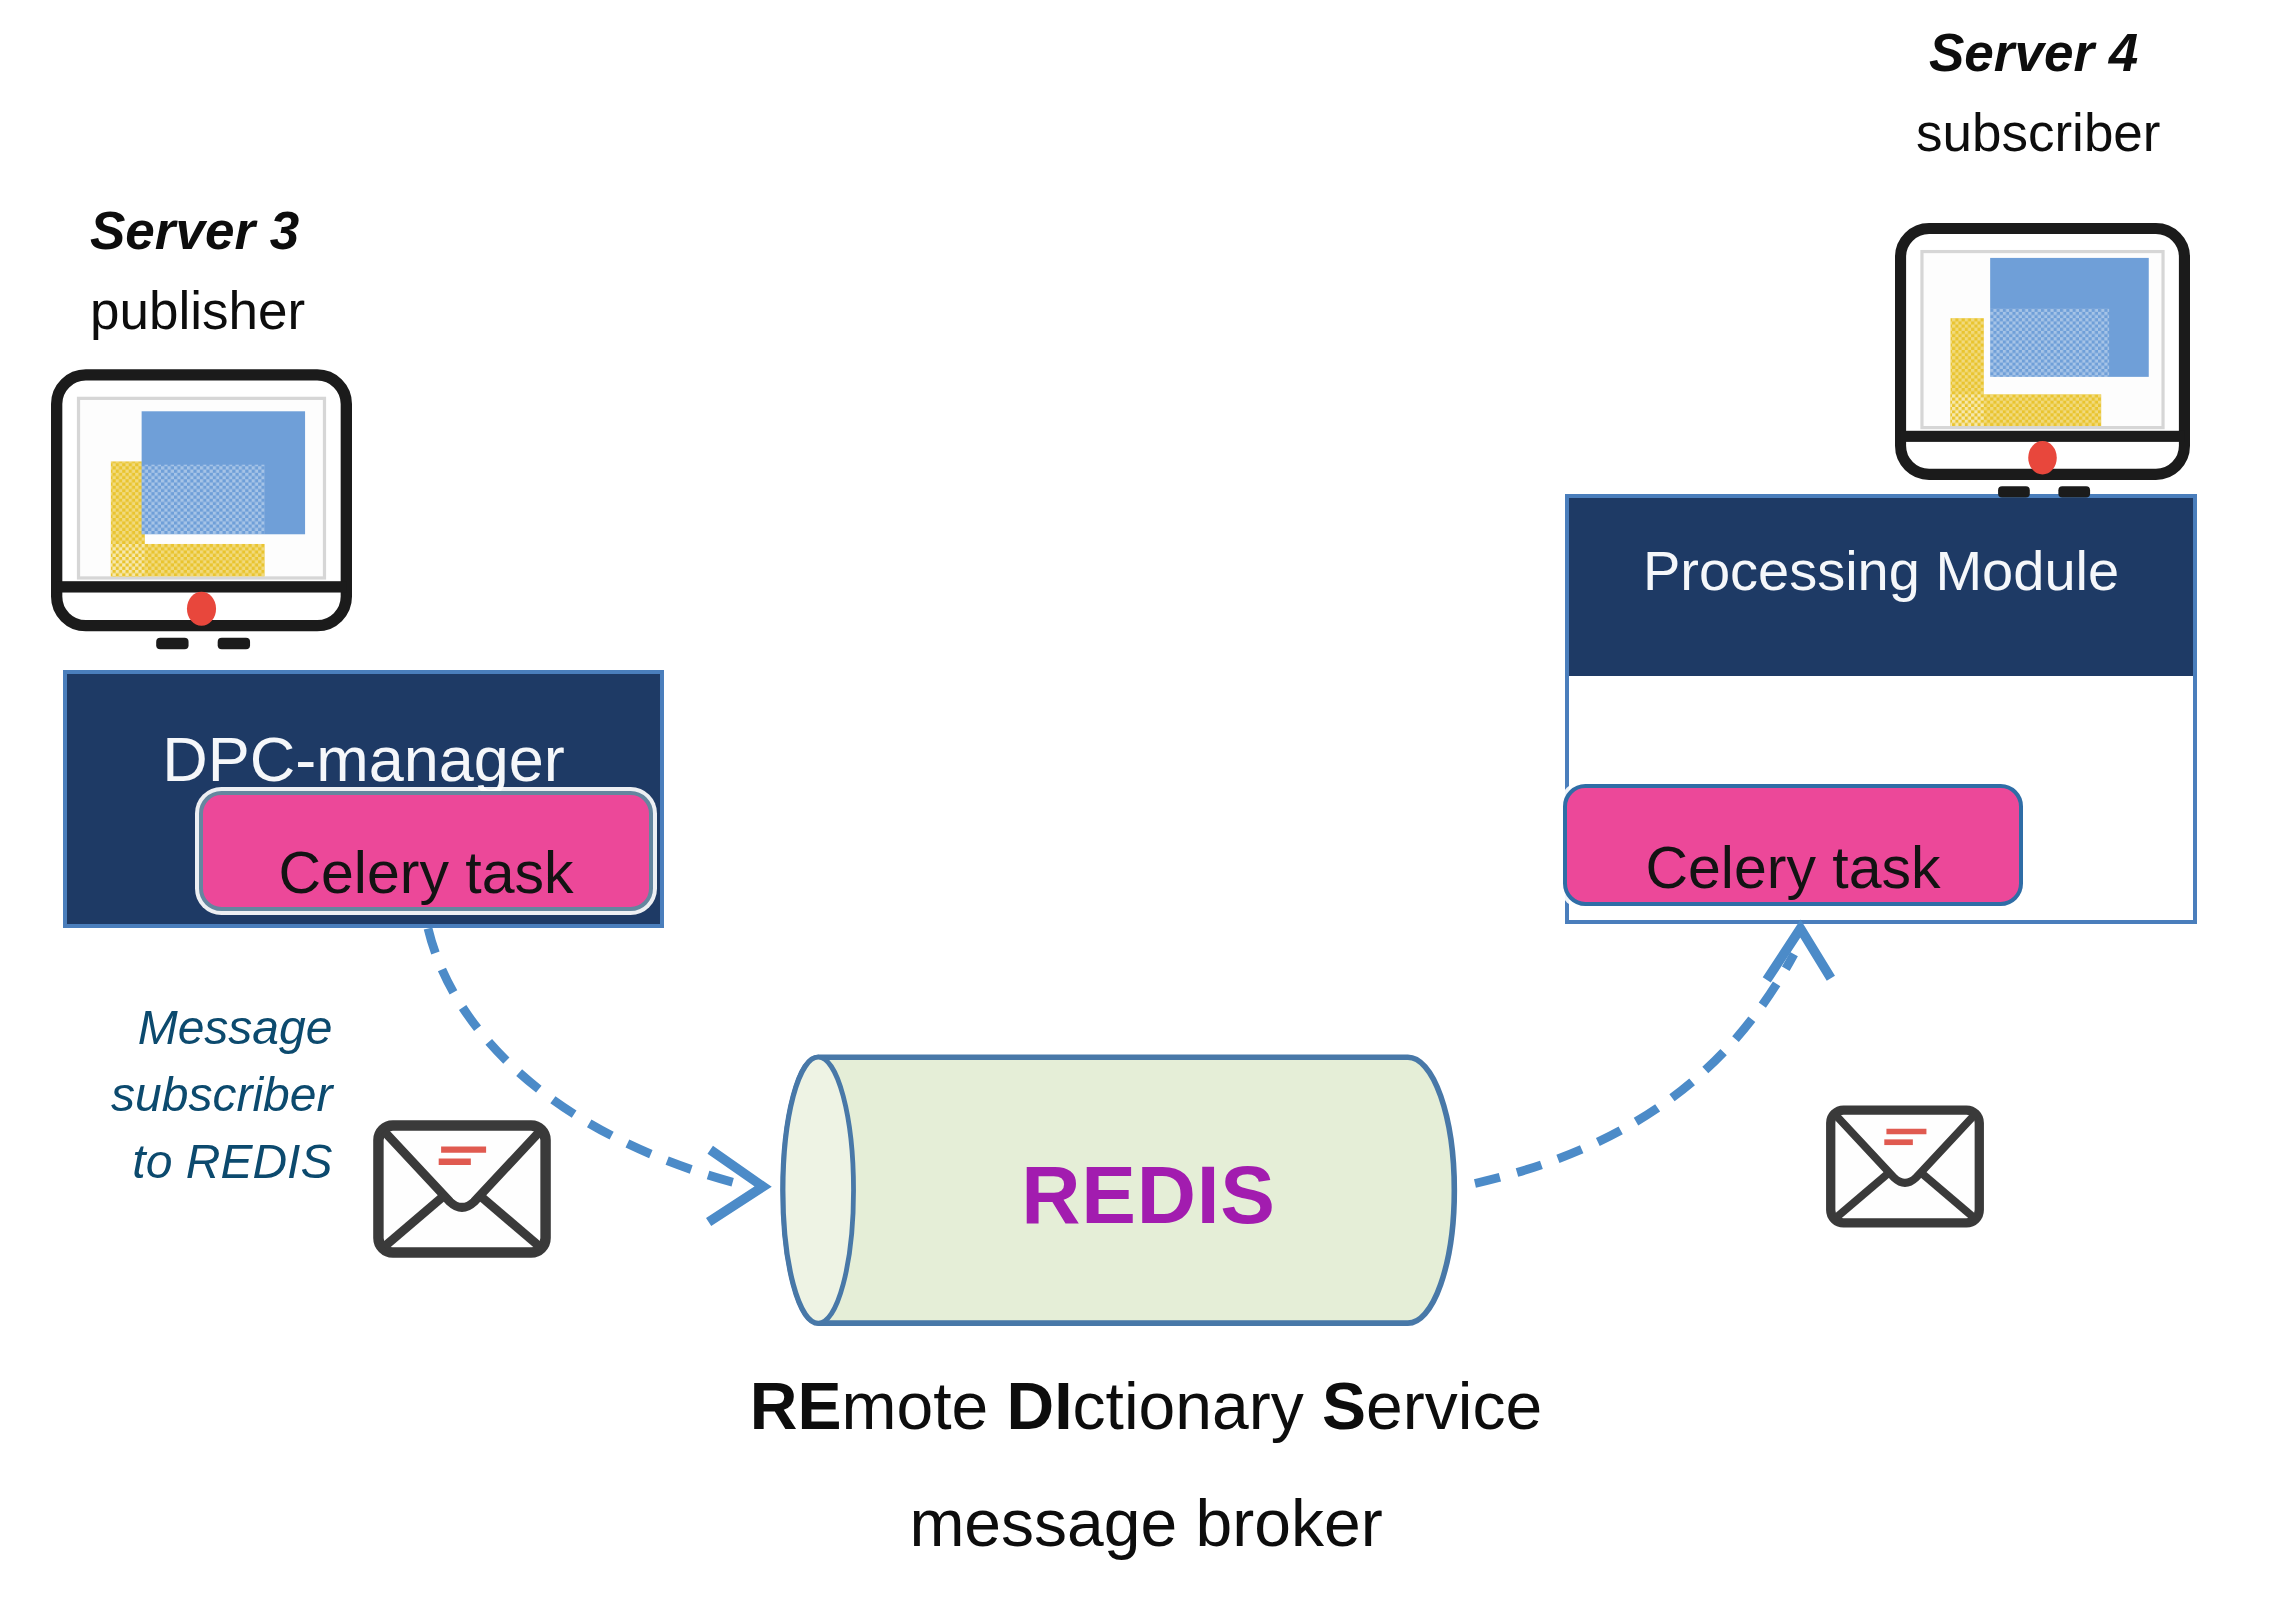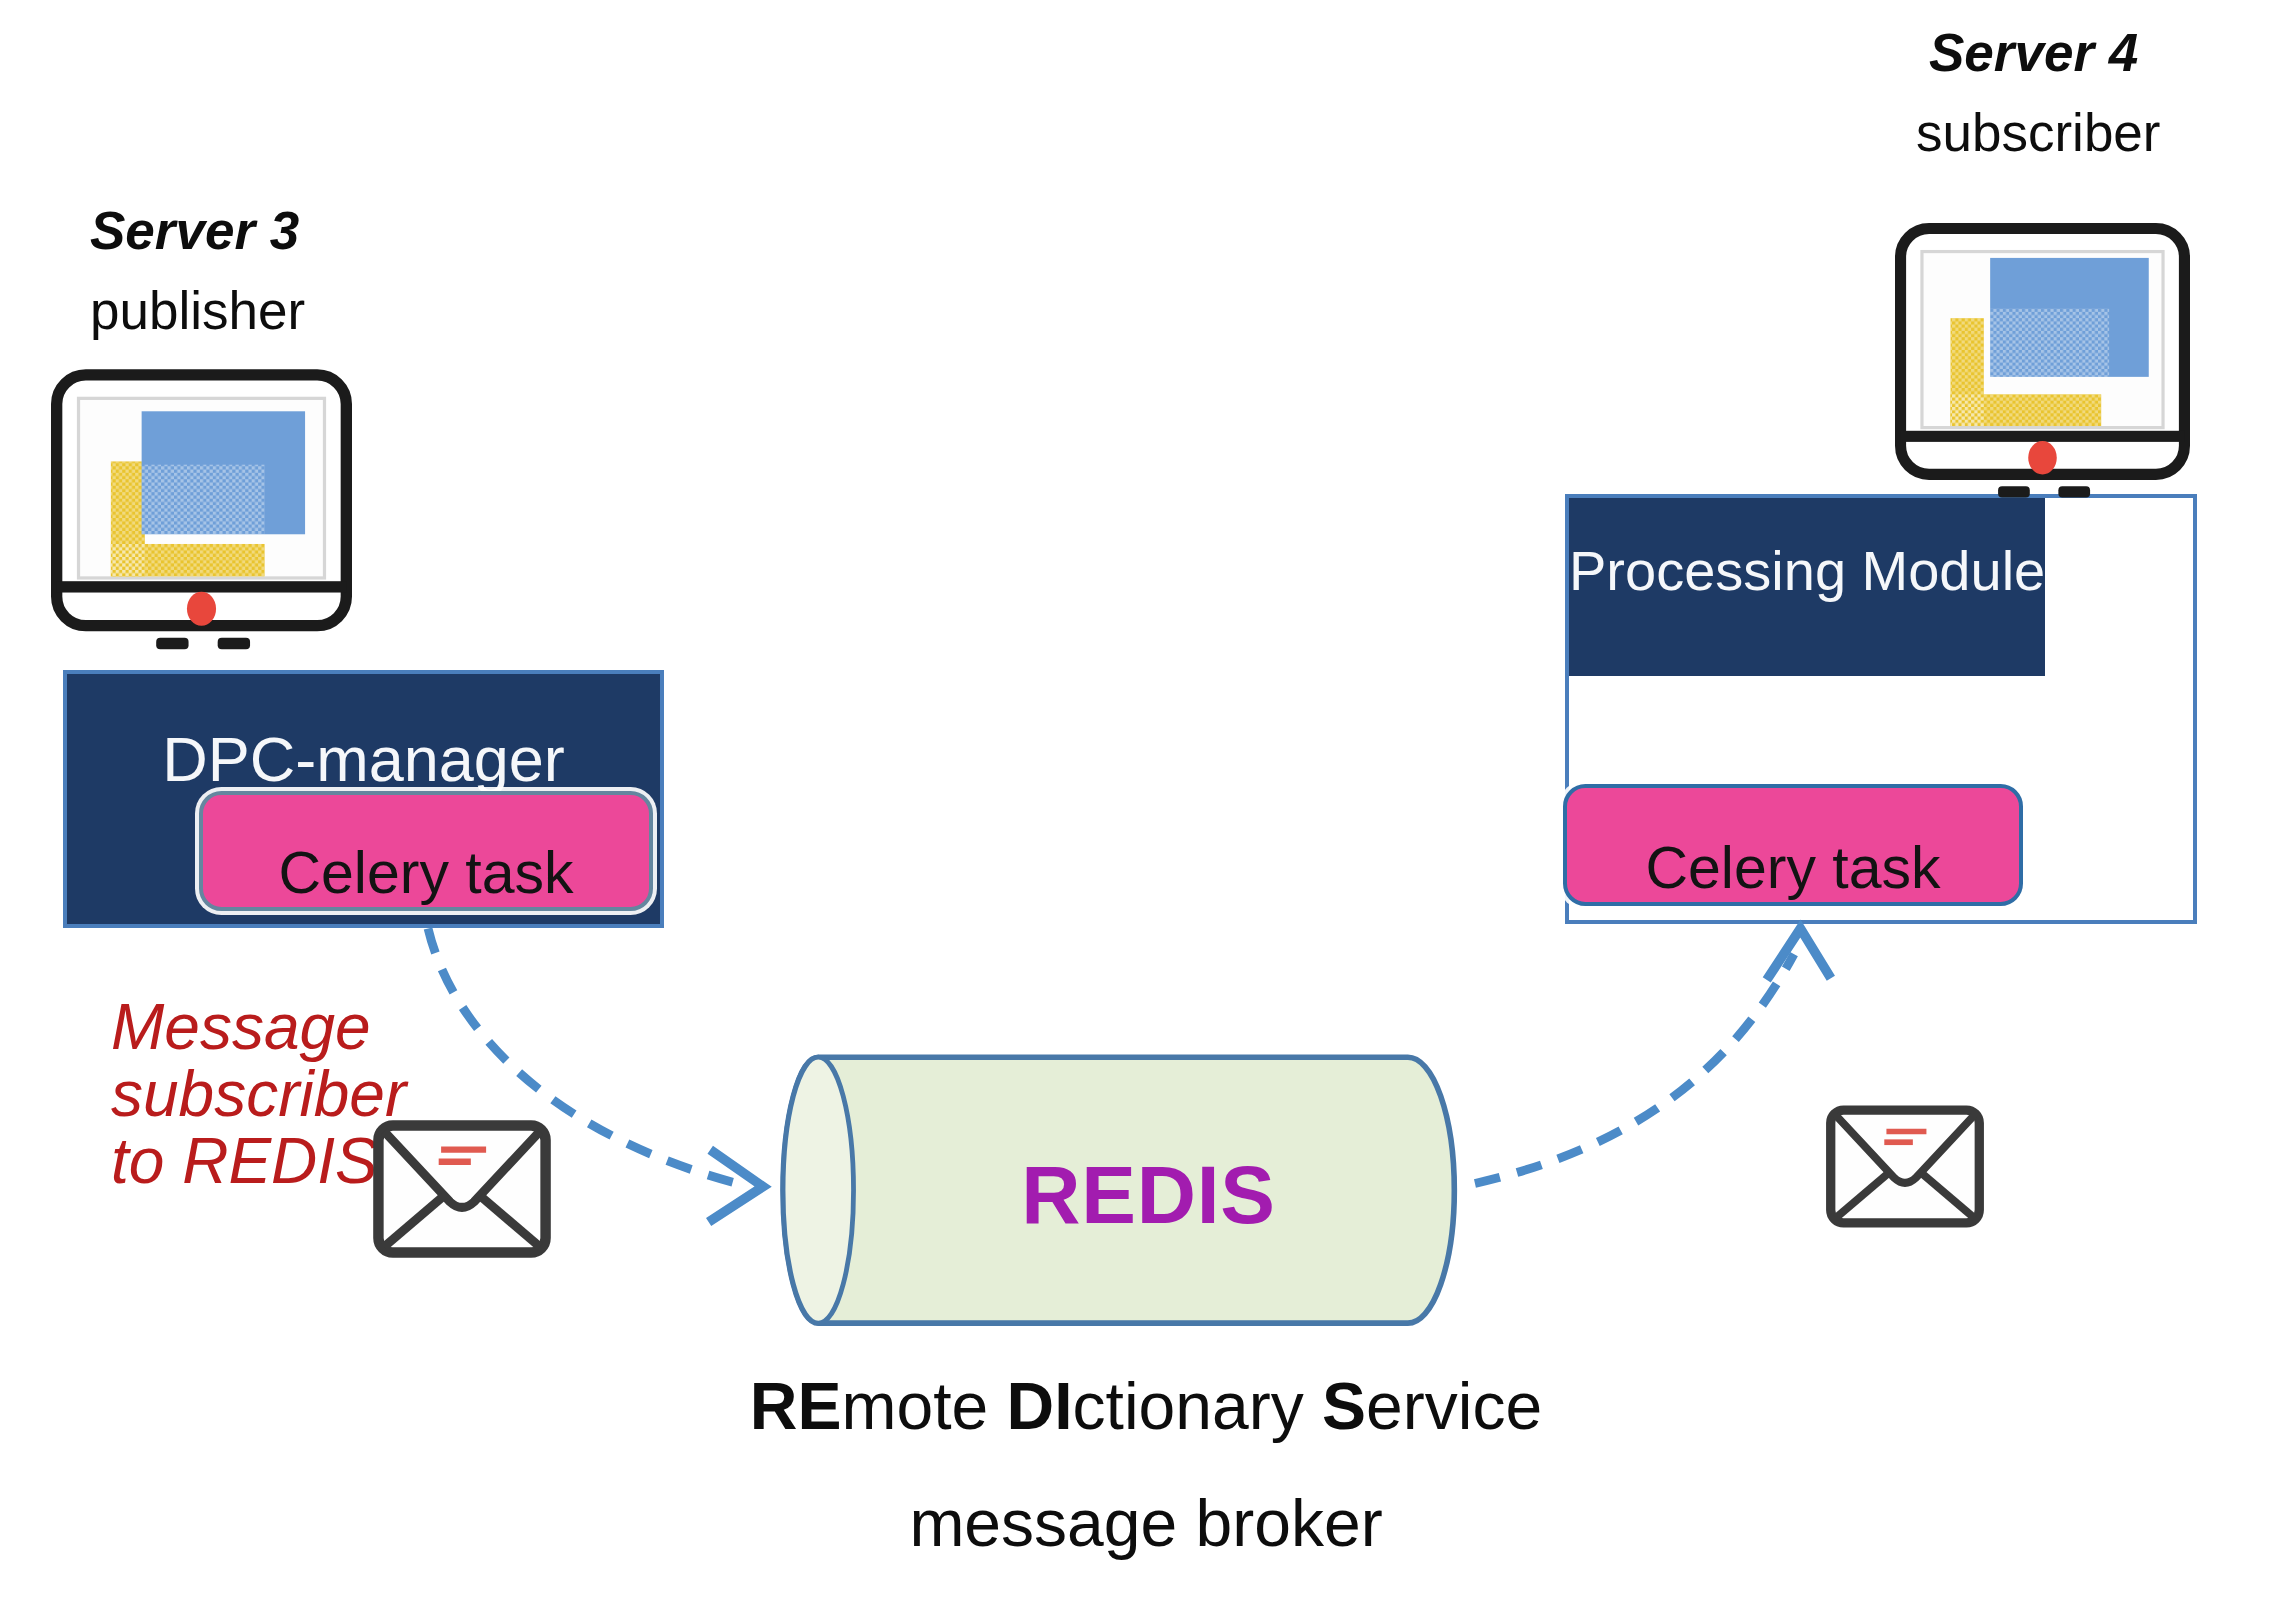--- a/index.html
+++ b/index.html
@@ -14,22 +14,22 @@
     color: #111111;
   }
   .abs { position: absolute; }
 
   
   .host-labels { font-size: 53px; line-height: 80px; color: #0d0d0d; z-index: 2; }
   .host-title  { font-weight: 700; font-style: italic; }
   .host-role   { font-weight: 400; }
 
   .annotation {
-    font-size: 64px; line-height: 67px;
-    font-style: italic; color: #b91c1c; z-index: 2;
+    font-size: 48px; line-height: 67px;
+    font-style: italic; color: #0c4a6e; z-index: 2; text-align: right;
   }
 
   
   .dpc-box {
     left: 63px; top: 670px; width: 601px; height: 258px;
     background: #1e3a65;
     border: 4px solid #4a7ebc;
     z-index: 2;
   }
   .dpc-box .box-label {
@@ -44,21 +44,21 @@
     box-shadow: 0 0 0 4px rgba(255,255,255,0.92);
     z-index: 3;
   }
   .celery1 { left: 199px; top: 791px; width: 454px; height: 120px; border: 4px solid #64869f; }
   .celery2 { left: 1563px; top: 784px; width: 460px; height: 122px; border: 4.8px solid #2f6da6; }
 
   
   .proc-box {
     left: 1565px; top: 494px; width: 632px; height: 430px;
     border: 4.8px solid #4a7ebc;
-    display: flex; flex-direction: row;
+    display: flex; flex-direction: column;
     z-index: 2;
   }
   .proc-top {
     height: 178px; background: #1e3a65;
     text-align: center; padding-top: 38px;
     font-size: 56px; color: #f5f7fa; line-height: 69px;
   }
   .proc-bottom {
     flex: 1; background: #a8a8a8;
     text-align: center; padding-top: 21px;

